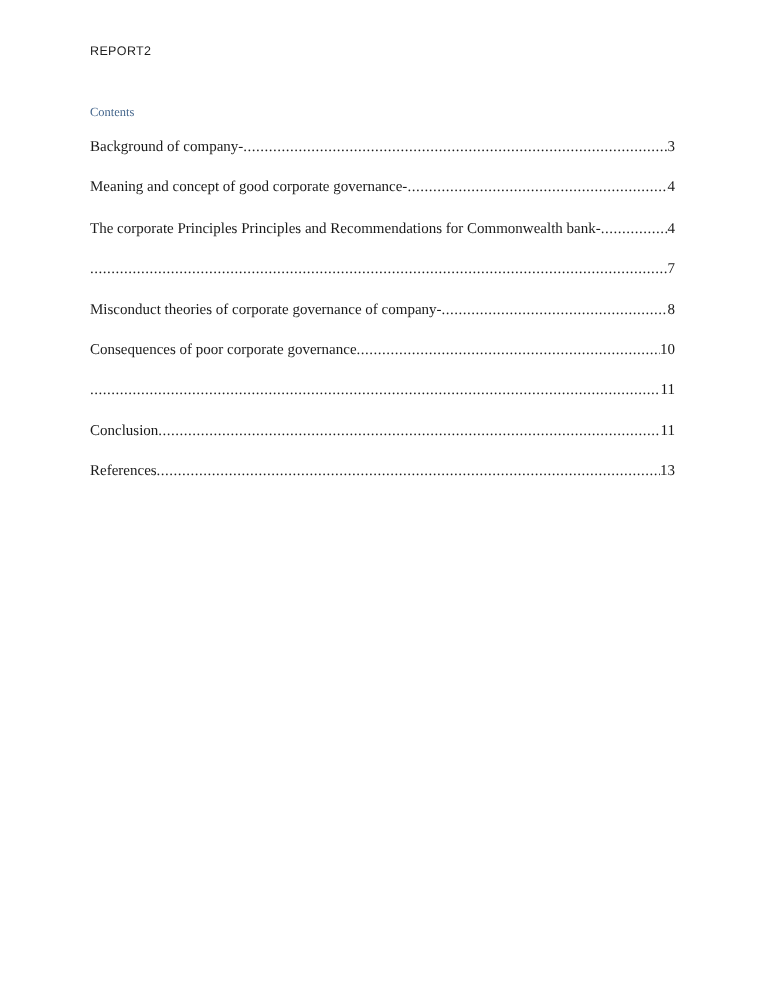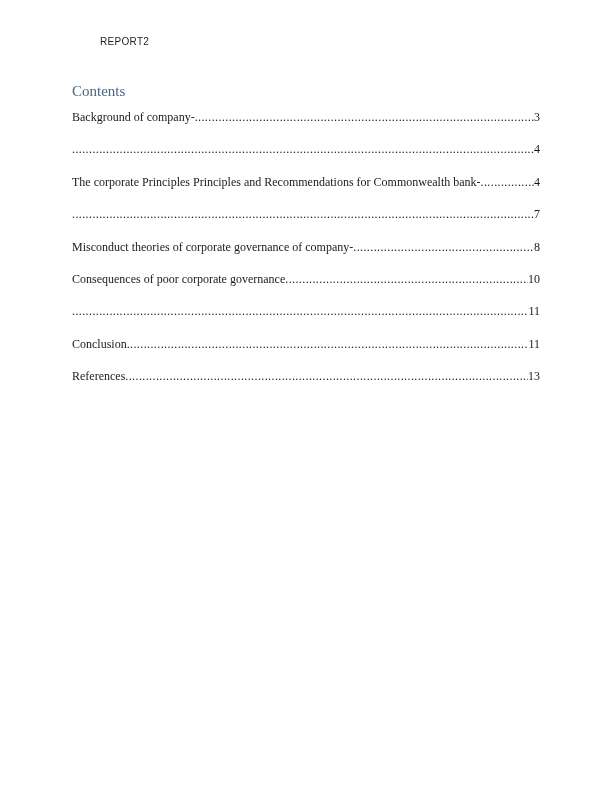--- a/index.html
+++ b/index.html
@@ -20,34 +20,33 @@
     position: absolute;
     top: 36px;
     left: 72px;
     right: 64px;
     display: flex;
     align-items: baseline;
     font-family: "Liberation Sans", sans-serif;
     font-size: 10px;
     line-height: 12px;
     color: #1f1f1f;
-    margin-left: 28px;
   }
   .running-header .hdr-title {
     letter-spacing: 0.3px;
   }
   .running-header .hdr-page {
     margin-right: 17px;
   }
   .contents-heading {
     position: absolute;
     top: 84px;
     left: 72px;
     font-family: "Liberation Serif", serif;
-    font-size: 15px;
+    font-size: 10px;
     line-height: 14px;
     font-weight: normal;
     margin: 0;
   }
   .toc {
     position: absolute;
     top: 110px;
     left: 72px;
     width: 468px;
   }
@@ -88,20 +87,21 @@
   <h1 class="contents-heading" style="color: rgb(68, 102, 140);">Contents</h1>
 
   <div class="toc" id="toc-list">
   <div class="toc-row">
     <span class="toc-title">Background of company-</span>
     <span class="toc-dots">............................................................................................................................................................................................................................................................................................................</span>
     <span class="toc-page">3</span>
   </div>
 
   <div class="toc-row">
+    <span class="toc-title">Meaning and concept of good corporate governance-</span>
     <span class="toc-dots">............................................................................................................................................................................................................................................................................................................</span>
     <span class="toc-page">4</span>
   </div>
 
   <div class="toc-row">
     <span class="toc-title">The corporate Principles Principles and Recommendations for Commonwealth bank-</span>
     <span class="toc-dots">............................................................................................................................................................................................................................................................................................................</span>
     <span class="toc-page">4</span>
   </div>
 

